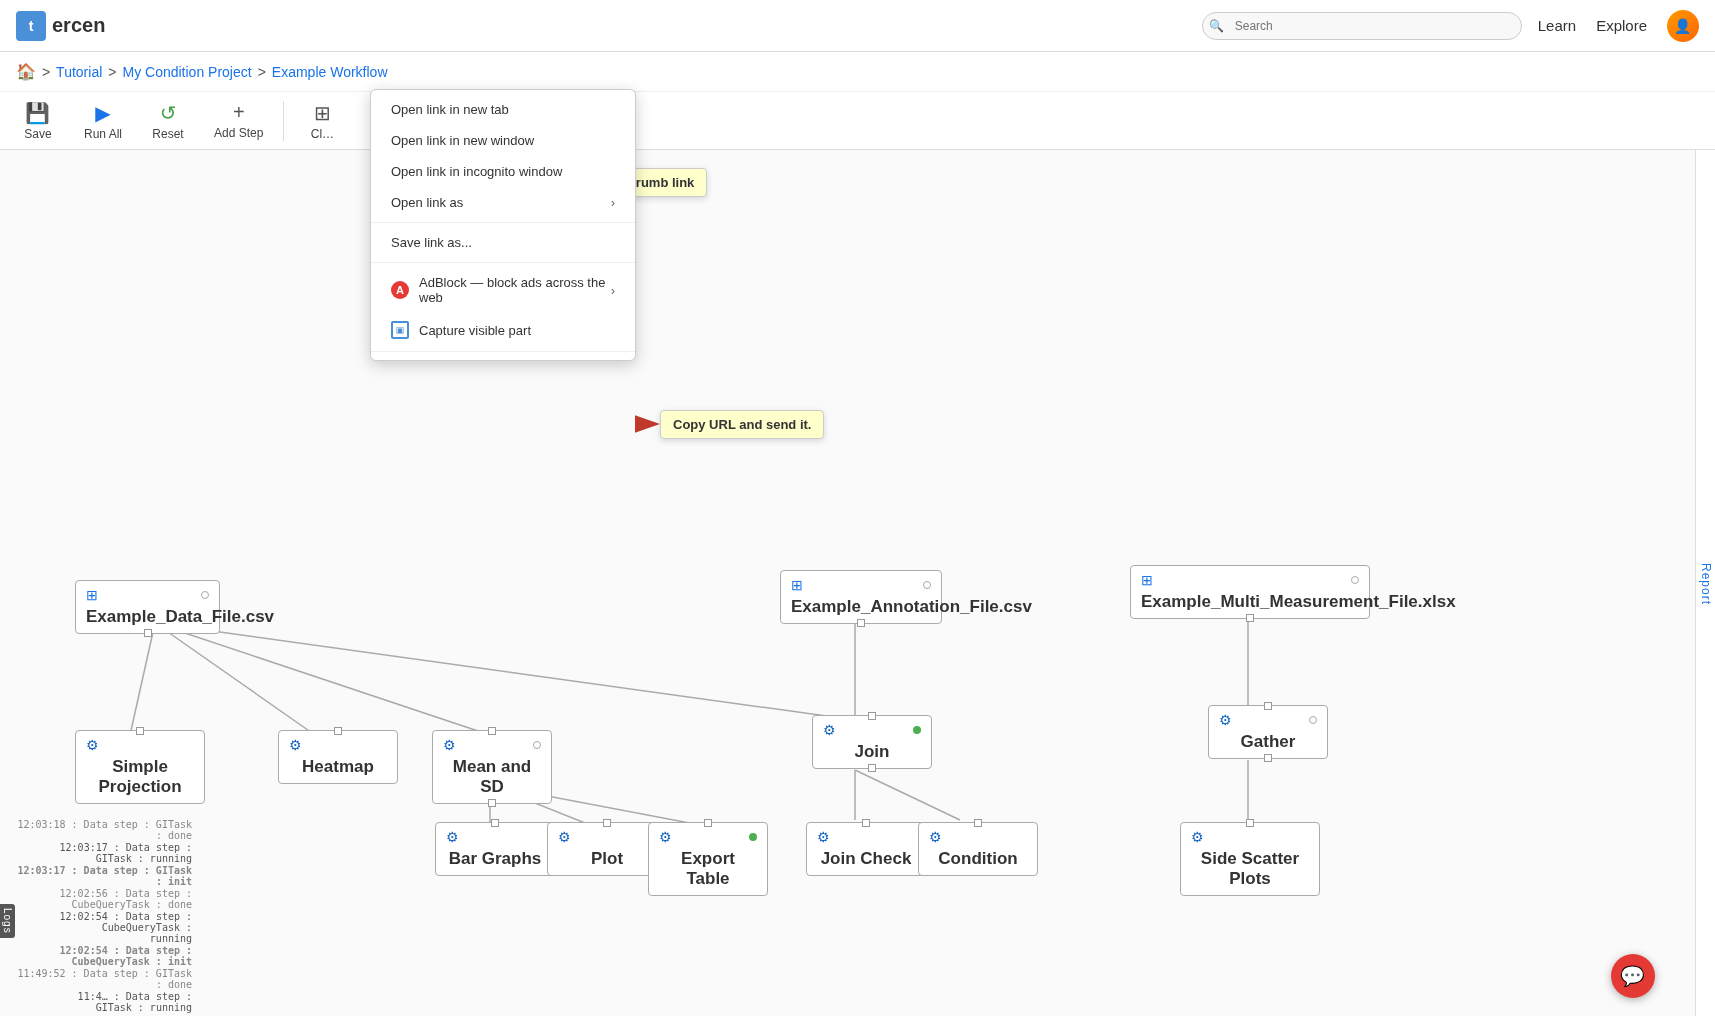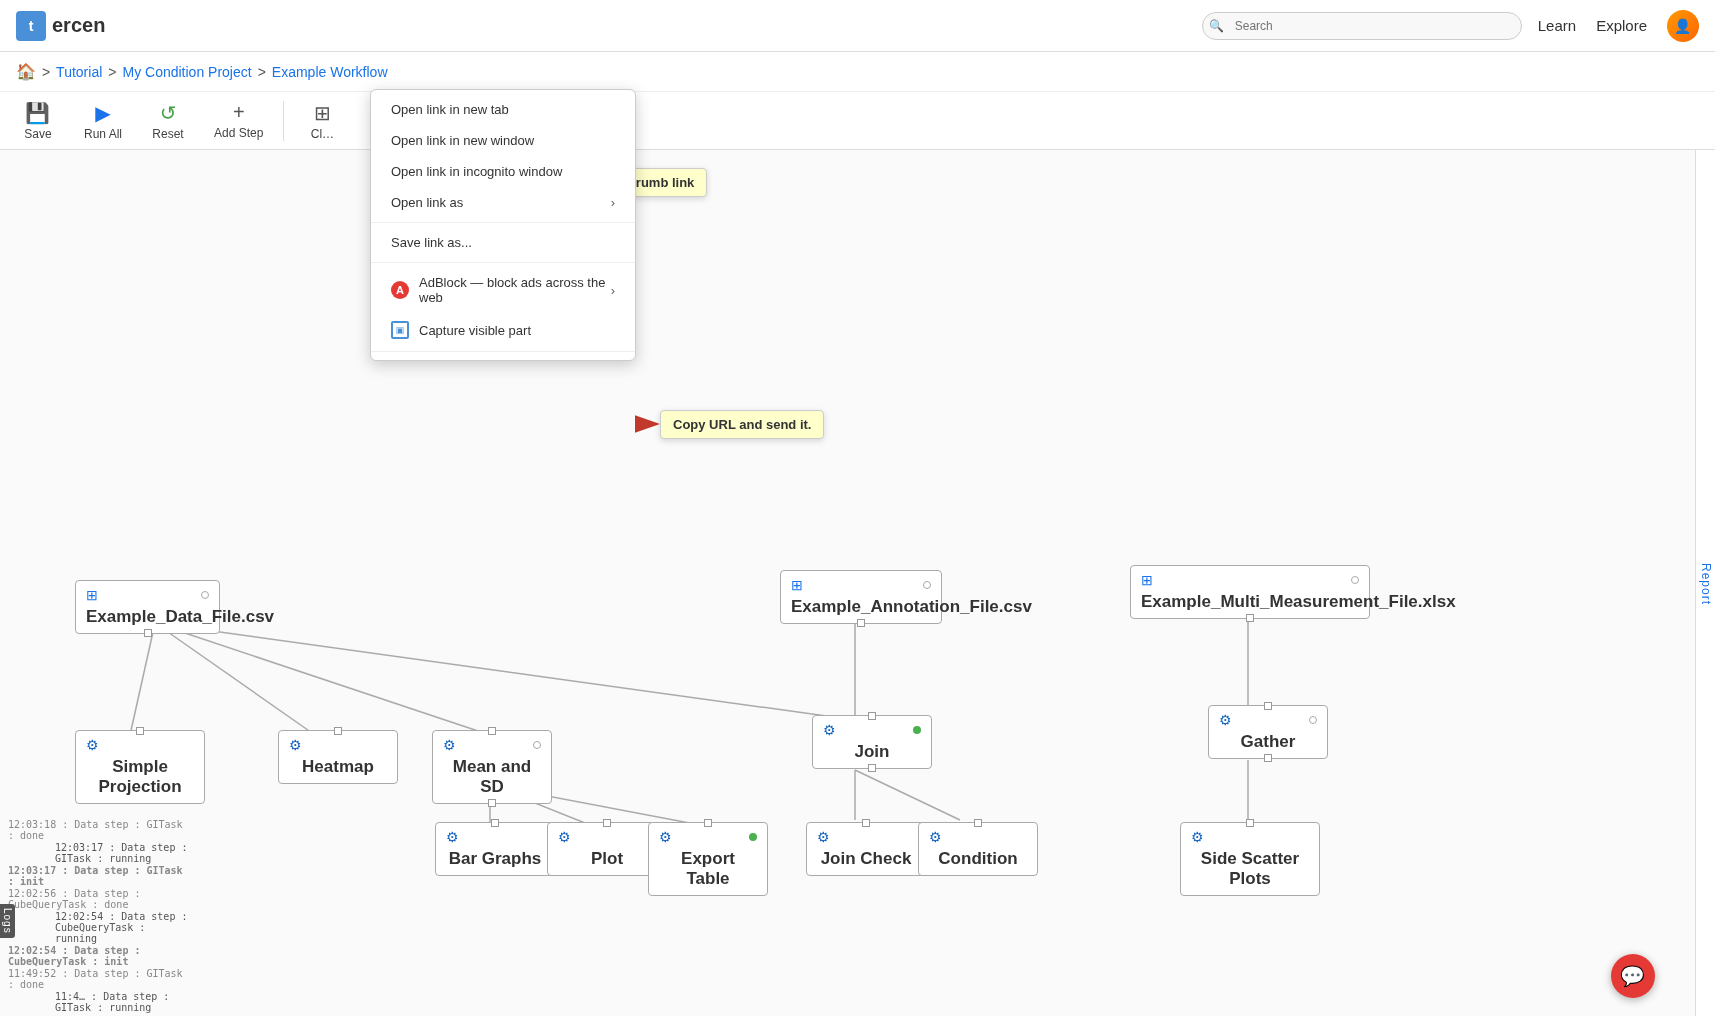--- a/index.html
+++ b/index.html
@@ -279,21 +279,21 @@
     .log-panel {
       position: absolute;
       bottom: 0;
       left: 0;
       width: 200px;
       background: transparent;
       font-size: 10px;
       font-family: monospace;
       padding: 4px 8px;
     }
-    .log-entry { color: #666; margin-bottom: 1px; }
+    .log-entry { color: #666; margin-bottom: 1px; text-align: right; }
     .log-entry.done { color: #888; }
     .log-entry.running { color: #555; margin-left: 47px; }
     .log-entry.init { color: #888; font-weight: bold; }
 
     
     .logs-tab {
       position: absolute;
       left: 0;
       bottom: 80px;
       background: #555;

